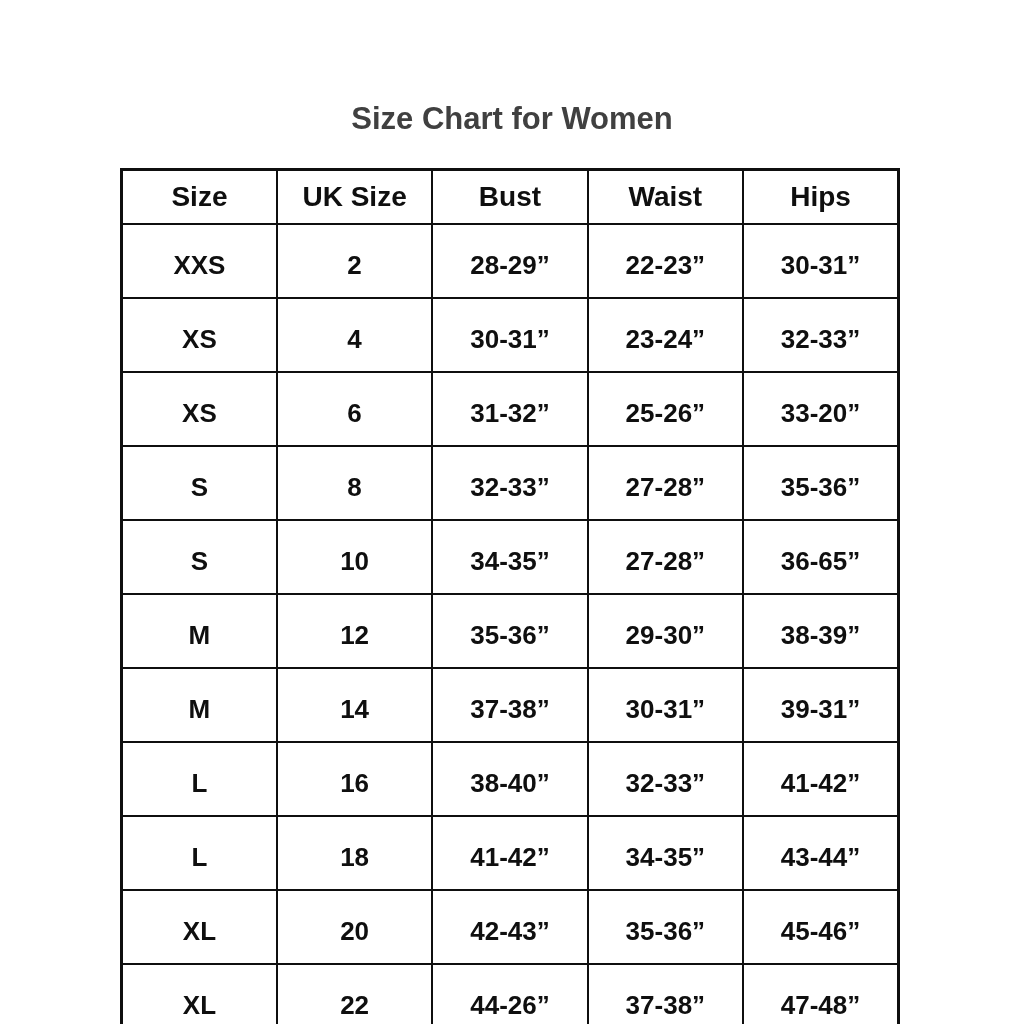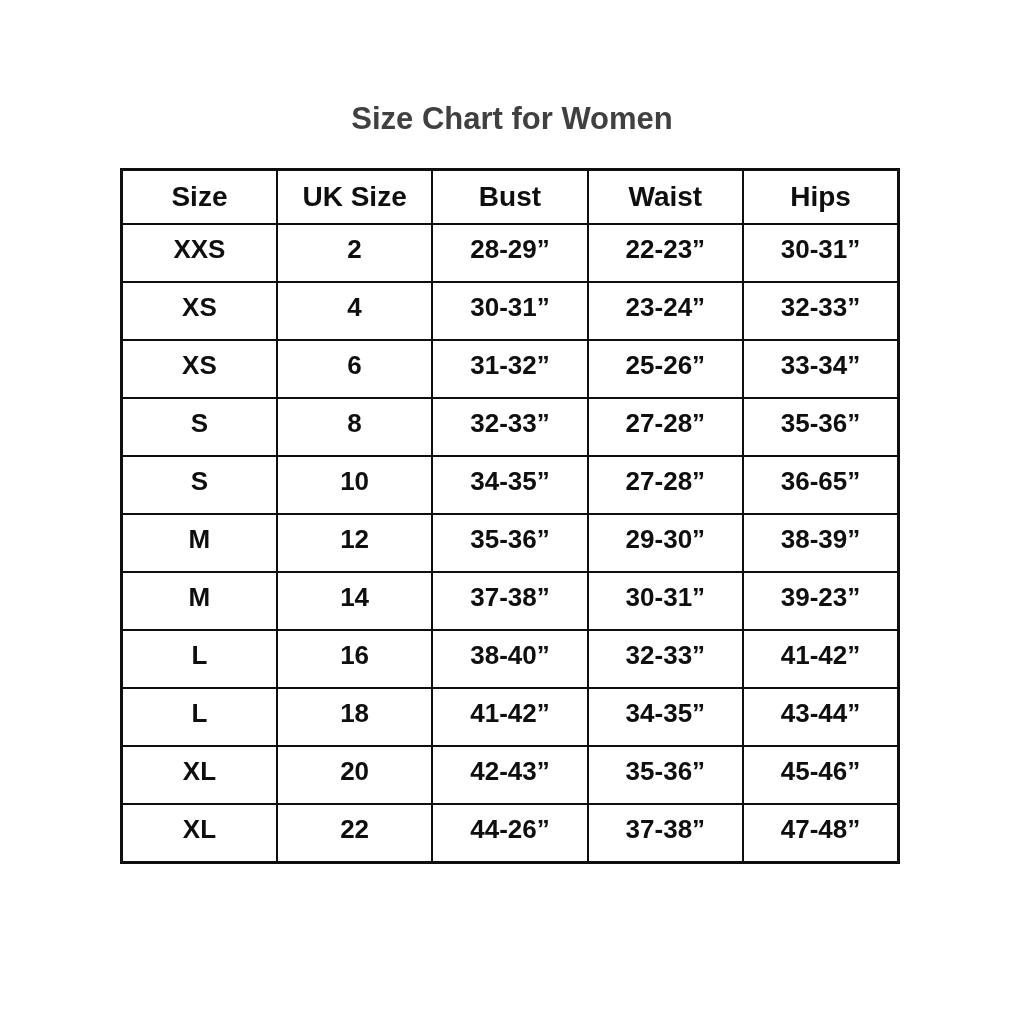--- a/index.html
+++ b/index.html
@@ -49,21 +49,21 @@
   }
   table.size-table th {
     height: 52px;
     font-size: 28px;
     padding: 0;
     vertical-align: middle;
   }
   table.size-table td {
     height: 48px;
     font-size: 26px;
-    padding: 0 0 8px 0;
+    padding: 16px 0 8px 0;
     vertical-align: middle;
   }
 </style>
 </head>
 <body>
 
 <div class="page">
   <h1 class="title">Size Chart for Women</h1>
 
   <table class="size-table">
@@ -89,21 +89,21 @@
           <td>4</td>
           <td>30-31”</td>
           <td>23-24”</td>
           <td>32-33”</td>
         </tr>
         <tr>
           <td>XS</td>
           <td>6</td>
           <td>31-32”</td>
           <td>25-26”</td>
-          <td>33-34”</td>
+          <td>33-20”</td>
         </tr>
         <tr>
           <td>S</td>
           <td>8</td>
           <td>32-33”</td>
           <td>27-28”</td>
           <td>35-36”</td>
         </tr>
         <tr>
           <td>S</td>
@@ -117,21 +117,21 @@
           <td>12</td>
           <td>35-36”</td>
           <td>29-30”</td>
           <td>38-39”</td>
         </tr>
         <tr>
           <td>M</td>
           <td>14</td>
           <td>37-38”</td>
           <td>30-31”</td>
-          <td>39-23”</td>
+          <td>39-31”</td>
         </tr>
         <tr>
           <td>L</td>
           <td>16</td>
           <td>38-40”</td>
           <td>32-33”</td>
           <td>41-42”</td>
         </tr>
         <tr>
           <td>L</td>

